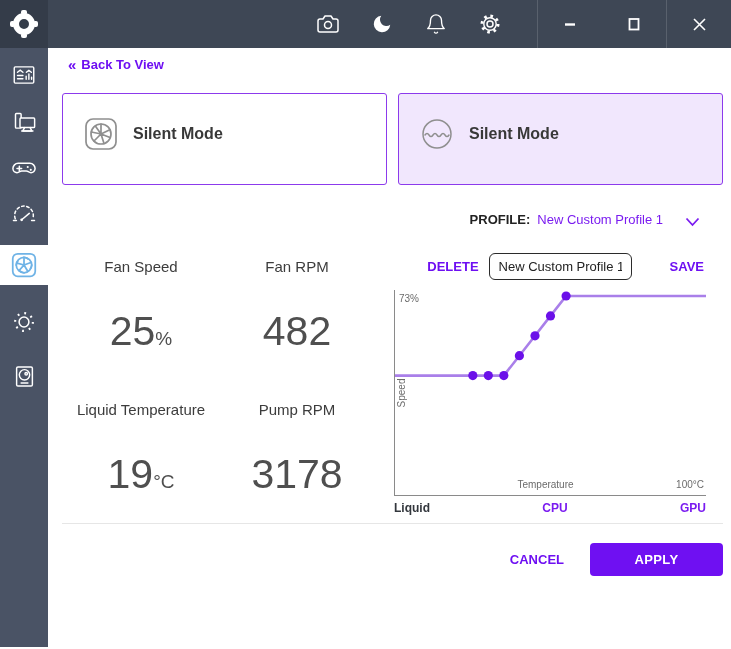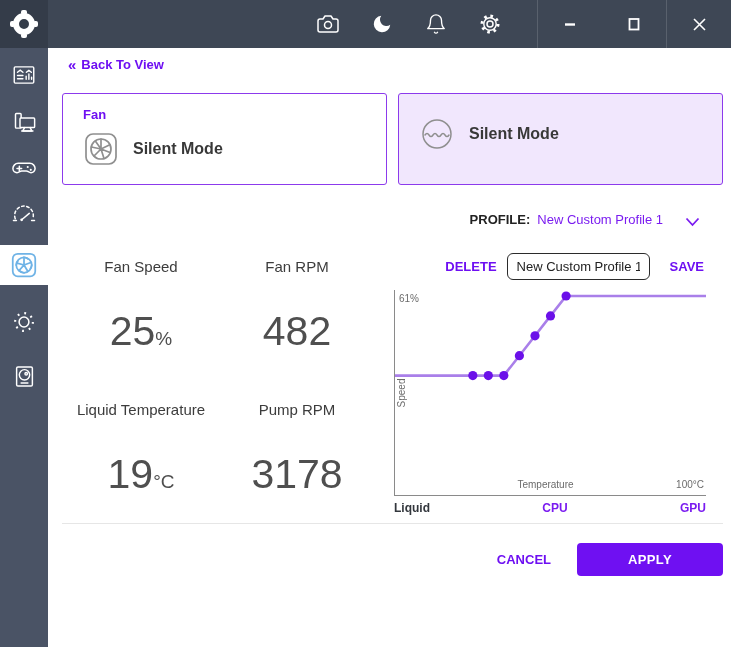--- a/index.html
+++ b/index.html
@@ -46,41 +46,41 @@
   .profile-bar .p-name { color:#7a1bf0; font-size:13px; margin-left:7px; }
   .profile-bar .p-chev { margin-left:22px; display:flex; }
 
   .stats-grid { position:absolute; left:14px; top:210px; width:312px; display:grid; grid-template-columns:158px 154px; row-gap:30px; }
   .stat { text-align:center; }
   .stat .s-label { color:#3c3c3c; font-size:15px; }
   .stat .s-value { color:#4f4f4f; font-size:41px; line-height:65px;margin-top:24px; }
   .stat .s-unit { font-size:19px; color:#4f4f4f; }
 
   .editor-row { position:absolute; top:205px; right:27px; display:flex; align-items:center; }
-  .text-btn { color:#6e0ff2; font-size:13px; font-weight:bold; cursor:pointer; background:none; border:none; font-family:inherit; }
+  .text-btn { color:#6e0ff2; font-size:13px; font-weight:bold; cursor:pointer; background:none; border:none; font-family:inherit;margin-left:18px; }
   .editor-row input { width:143px; height:27px; margin:0 20px 0 10px; border:1.5px solid #2b2b2b; border-radius:6px; padding:0 9px; font-size:13px; color:#222; font-family:inherit; outline:none; }
 
   
   .chart-wrap { position:absolute; left:346px; top:242px; width:312px; }
   .chart-plot { position:relative; width:312px; height:206px; border-left:1px solid #8a8a8a; border-bottom:1px solid #8a8a8a; }
   .chart-plot svg { position:absolute; left:0; top:0; }
   .lbl { position:absolute; color:#6b6b6b; font-size:10px; }
   .lbl-ymax { left:4px; top:3px; }
   .lbl-ylab { left:1px; top:50%; transform:translateY(-50%) ; writing-mode:vertical-rl; }
   .lbl-ylab span { display:inline-block; transform:rotate(180deg); }
   .lbl-xlab { left:0; right:10px; bottom:5px; text-align:center; }
   .lbl-xmax { right:2px; bottom:5px; }
   .sensor-tabs { display:flex; justify-content:space-between; margin-top:5px; width:312px; }
   .sensor-tab { font-size:12px; font-weight:bold; color:#7a1bf0; cursor:pointer; }
   .sensor-tab.active { color:#33373d; }
 
   .divider { position:absolute; left:14px; top:475px; width:661px; height:1px; background:#e6e6e6; }
 
   .footer { position:absolute; top:495px; right:8px; display:flex; align-items:center; gap:26px; }
-  .apply-btn { width:146px; height:33px; background:#6f10f2; color:#fff; border:none; border-radius:4px; font-size:13px; font-weight:bold; letter-spacing:0.4px; cursor:pointer; font-family:inherit; }
+  .apply-btn { width:133px; height:33px; background:#6f10f2; color:#fff; border:none; border-radius:4px; font-size:13px; font-weight:bold; letter-spacing:0.4px; cursor:pointer; font-family:inherit; }
 
   svg { display:block; }
 </style>
 </head>
 <body>
 
 <div class="window">
 
   <div class="topbar">
     <div class="logo-tile">
@@ -216,21 +216,20 @@
   </div>
 
   <div class="main">
 
     <div class="back-link">
       <span class="chev">«</span>
       <span>Back To View</span>
     </div>
 
     <div class="mode-card fan">
-      <div class="card-title">Fan</div>
       <div class="card-body">
         <span>
           <svg width="36" height="36" viewBox="0 0 36 36" fill="none" stroke="#8f8f8f" stroke-width="1.7" stroke-linecap="round">
             <rect x="3" y="3" width="30" height="30" rx="7"></rect>
             <circle cx="18" cy="18" r="10"></circle>
             <path d="M18 18 L18 8.2 M18 18 L26.8 13.8 M18 18 L27 21.5 M18 18 L21 27.4 M18 18 L11 25 M18 18 L8.4 16 M18 18 L12.5 10.2"></path>
           </svg>
         </span>
         <span class="card-mode">Silent Mode</span>
       </div>
@@ -288,21 +287,21 @@
         <svg id="curve-svg" width="312" height="206" viewBox="0 0 312 206">
             <polyline points="0.0,85.6 77.8,85.6 93.3,85.6 108.8,85.6 124.4,65.7 140.0,45.8 155.5,25.9 171.1,6.0 311.0,6.0" fill="none" stroke="#a97fe9" stroke-width="2.6"></polyline>
             <circle cx="77.8" cy="85.6" r="4.6" fill="#6b10e9"></circle>
             <circle cx="93.3" cy="85.6" r="4.6" fill="#6b10e9"></circle>
             <circle cx="108.8" cy="85.6" r="4.6" fill="#6b10e9"></circle>
             <circle cx="124.4" cy="65.7" r="4.6" fill="#6b10e9"></circle>
             <circle cx="140.0" cy="45.8" r="4.6" fill="#6b10e9"></circle>
             <circle cx="155.5" cy="25.9" r="4.6" fill="#6b10e9"></circle>
             <circle cx="171.1" cy="6.0" r="4.6" fill="#6b10e9"></circle>
           </svg>
-        <span class="lbl lbl-ymax">61%</span>
+        <span class="lbl lbl-ymax">73%</span>
         <span class="lbl lbl-ylab"><span>Speed</span></span>
         <span class="lbl lbl-xlab">Temperature</span>
         <span class="lbl lbl-xmax">100°C</span>
       </div>
       <div class="sensor-tabs">
         <span class="sensor-tab active">Liquid</span>
         <span class="sensor-tab">CPU</span>
         <span class="sensor-tab">GPU</span>
       </div>
     </div>

